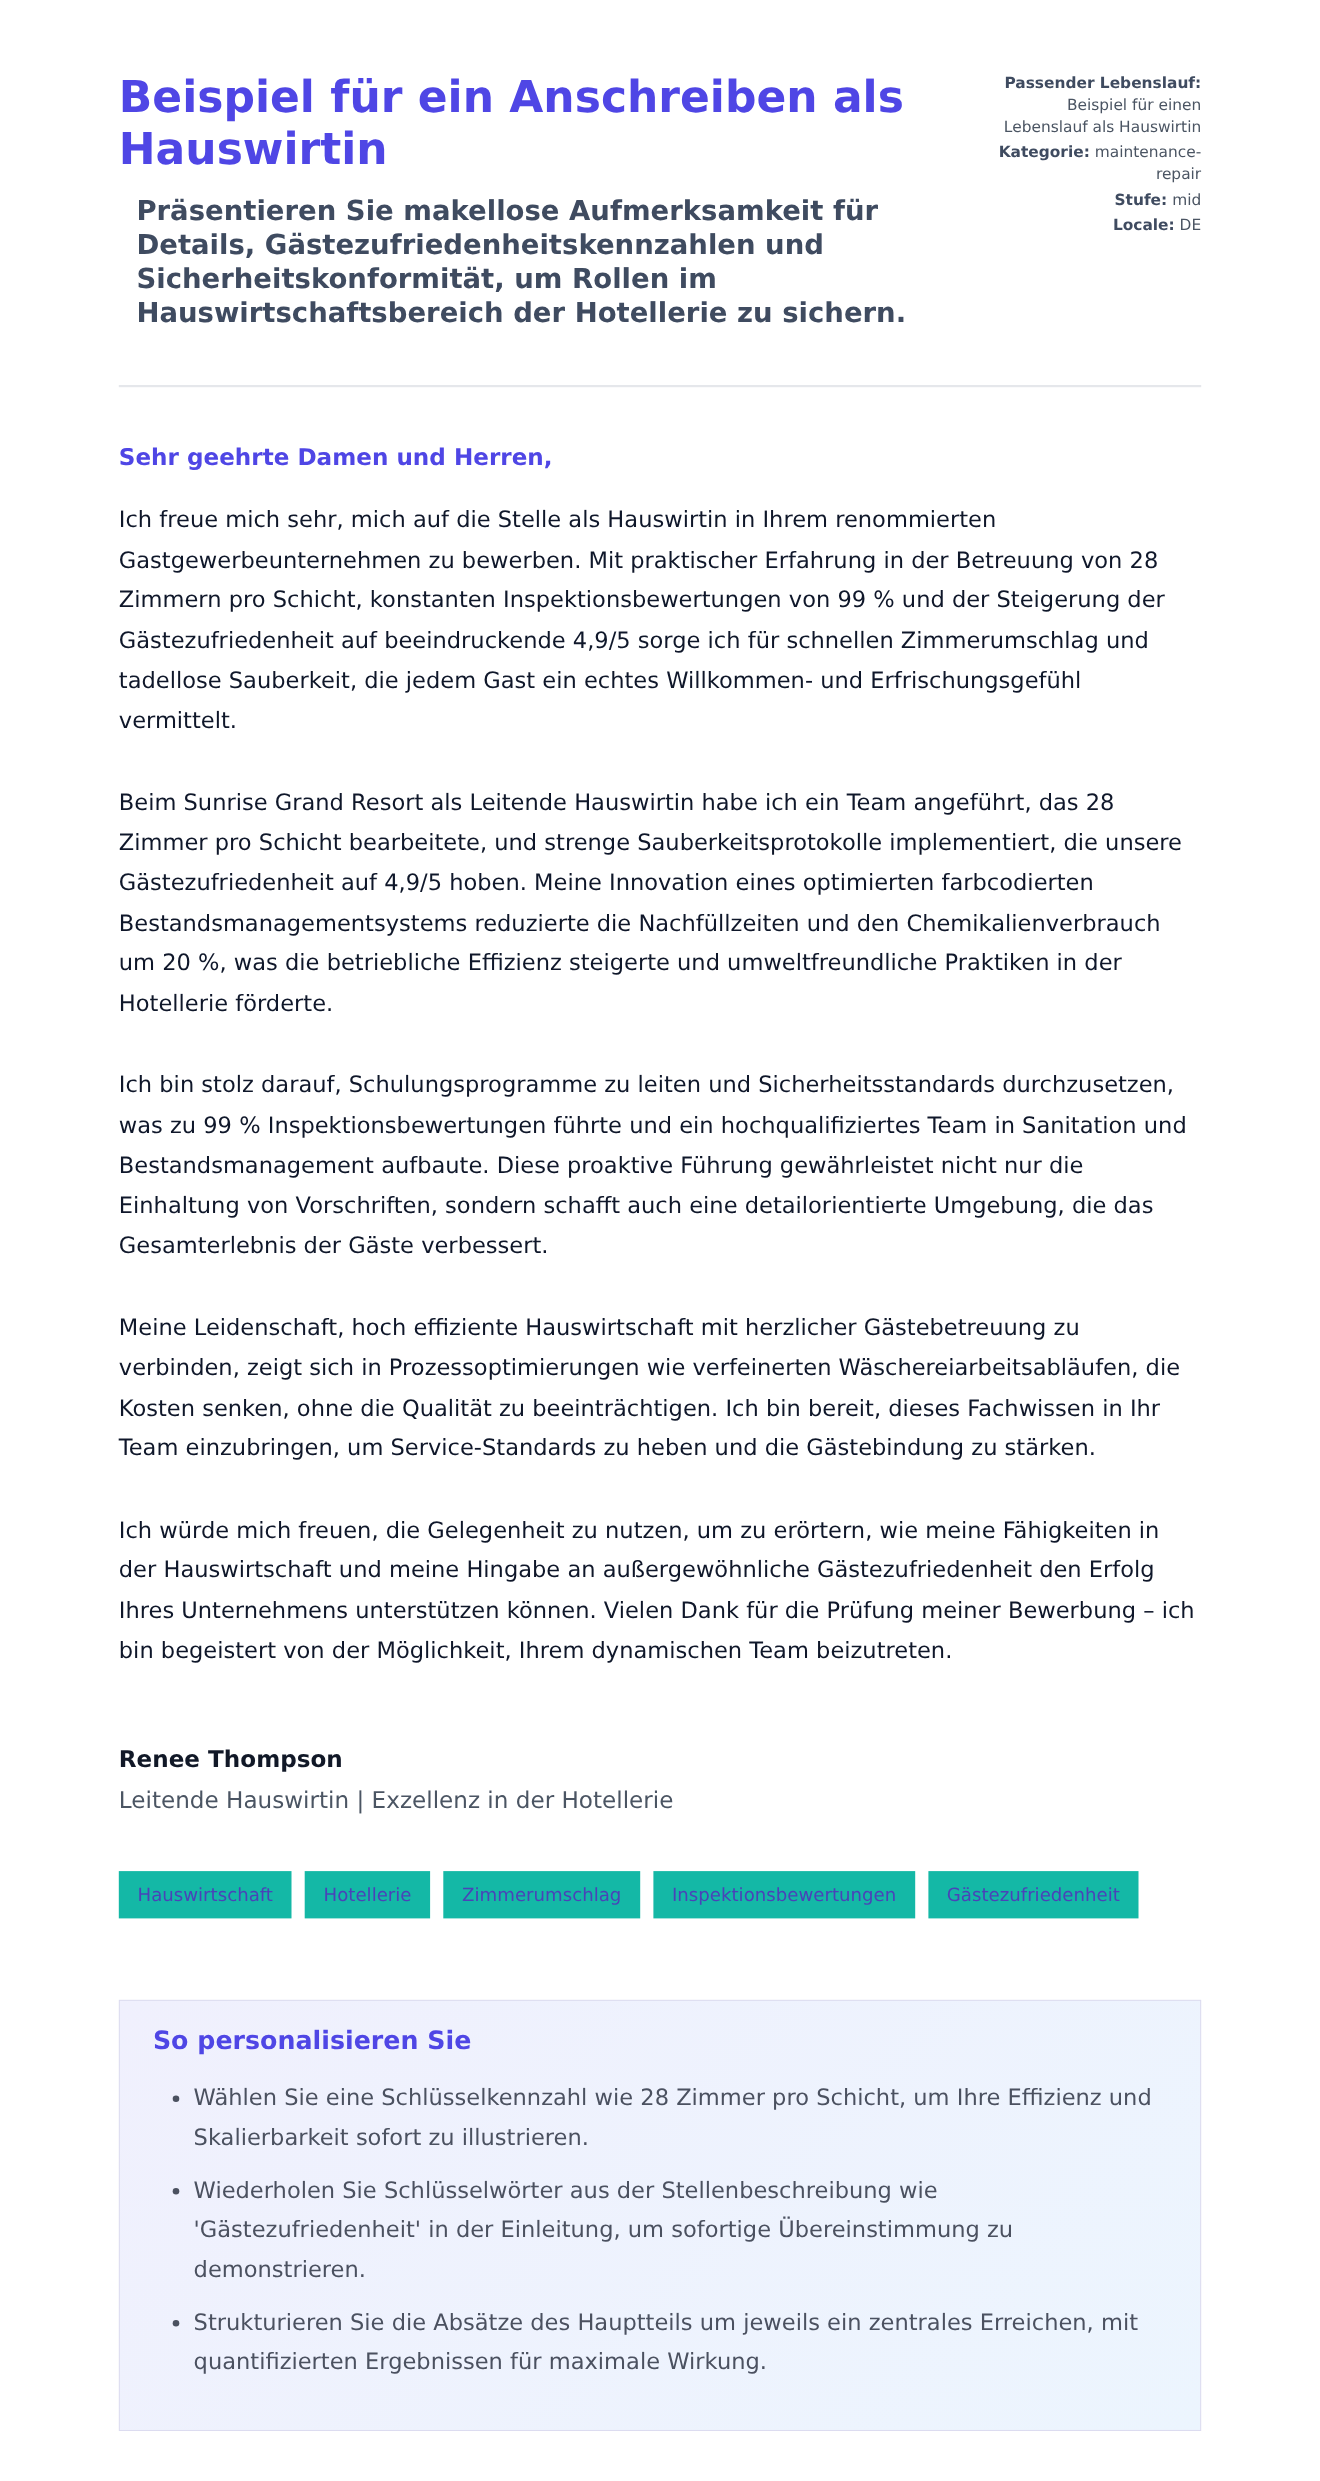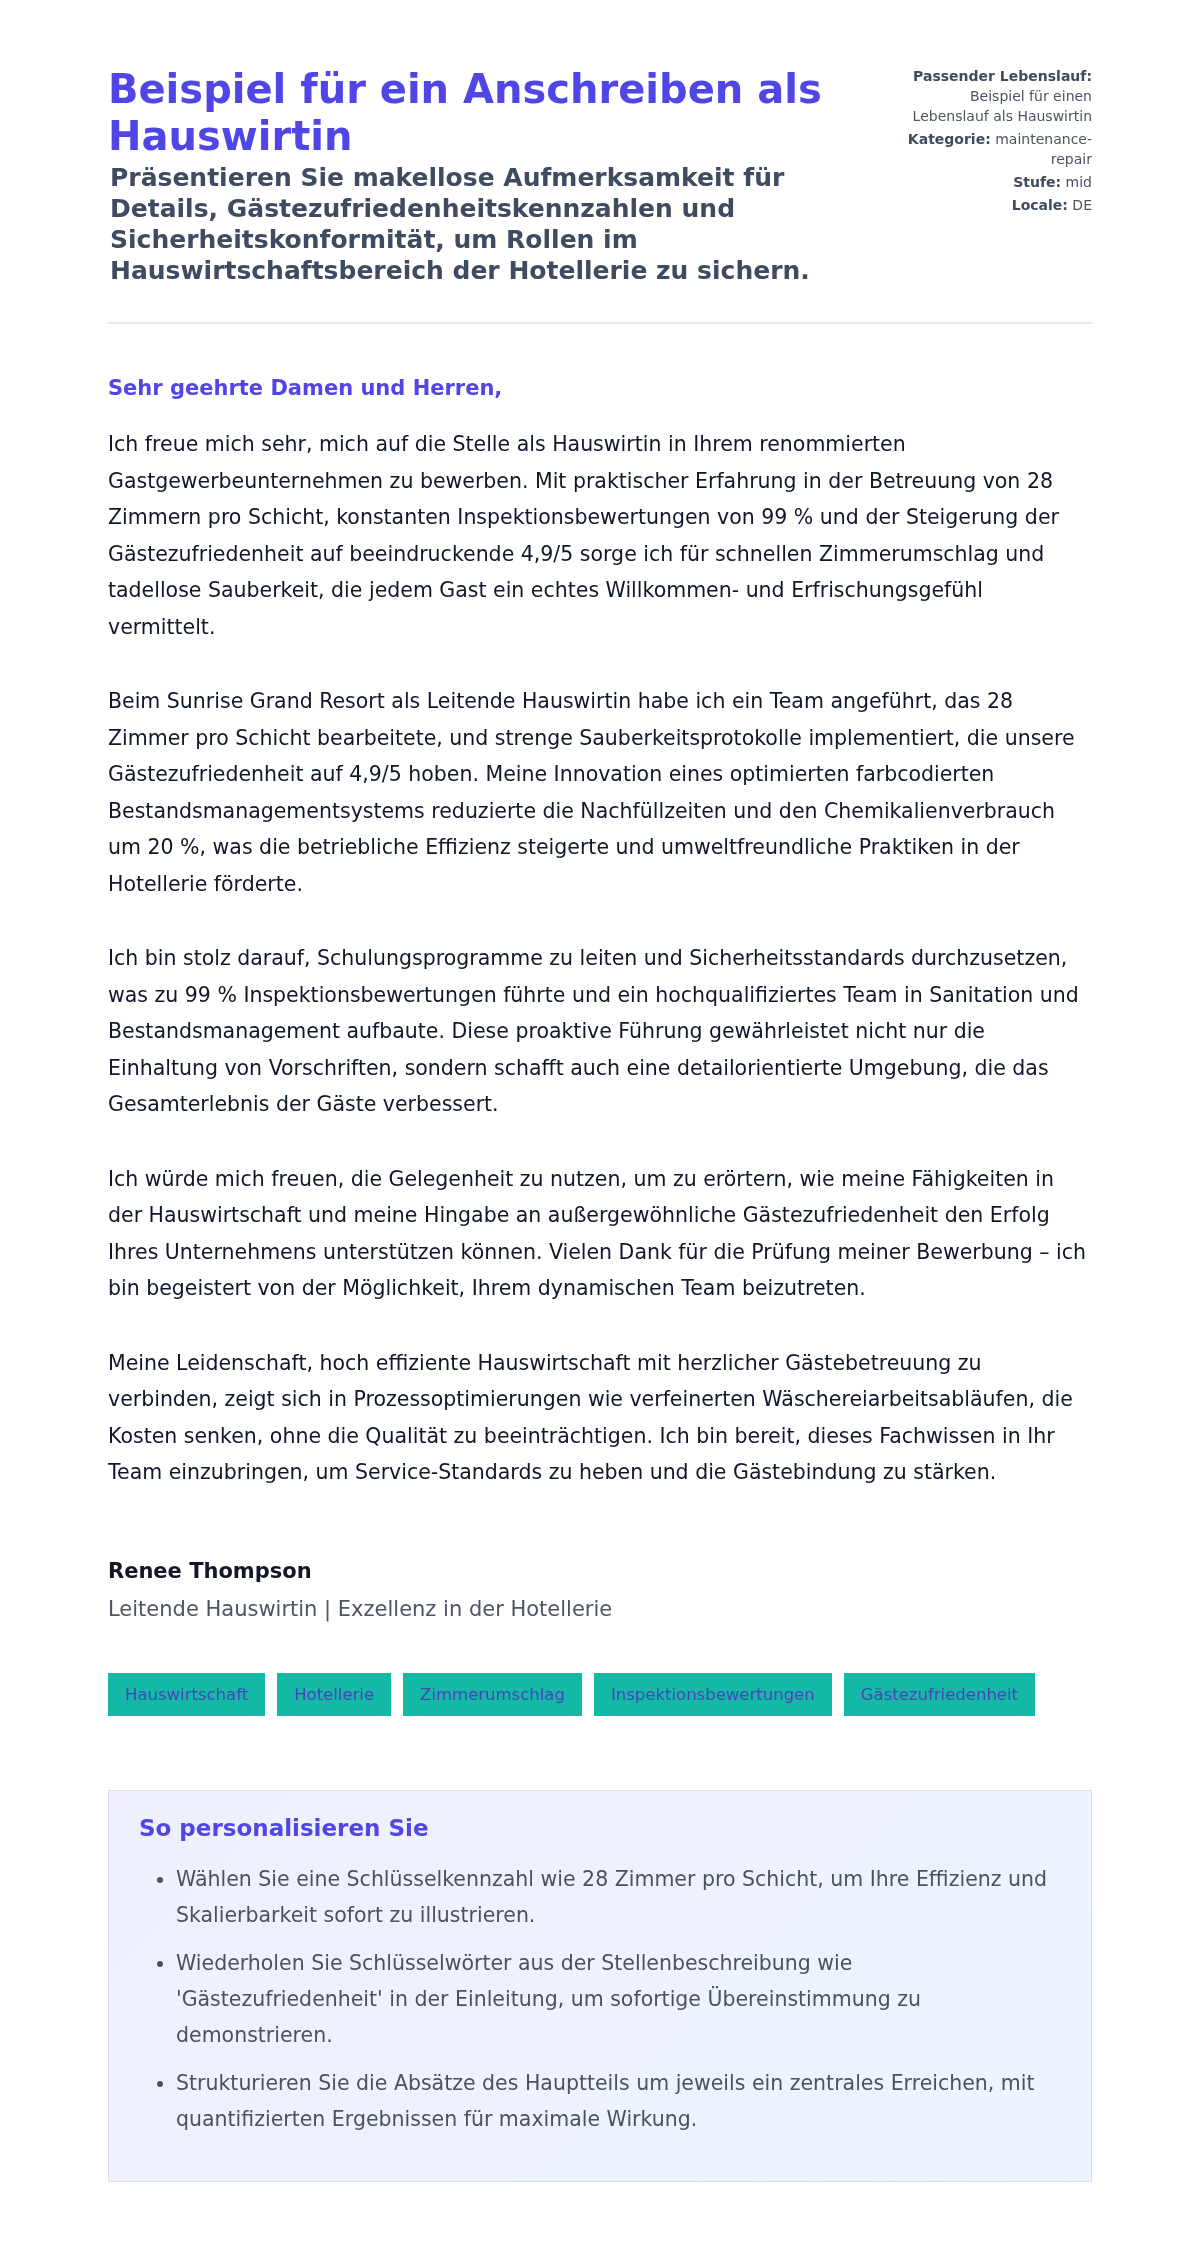--- a/index.html
+++ b/index.html
@@ -1,21 +1,21 @@
 <!DOCTYPE html>
 <html><head>
   <meta charset="utf-8">
   <style>
     html, body { margin: 0; padding: 0; background: #ffffff; }
     body { width: 1200px; min-height: 2255px; font-family: "DejaVu Sans", sans-serif; color: #1a1a2e; }
     .page { padding: 66px 108px 60px 108px; box-sizing: border-box; width: 1200px; }
     .header { display: flex; justify-content: space-between; align-items: flex-start; padding-bottom: 34px; border-bottom: 2px solid #e5e7eb; }
     .header-left { width: 740px; }
     .title { font-size: 40px; font-weight: bold; color: #4f46e5; line-height: 47px; margin: 0; }
-    .subtitle { font-size: 25px; font-weight: bold; color: #3f4b60; line-height: 31px; margin: 2px; }
+    .subtitle { font-size: 25px; font-weight: bold; color: #3f4b60; line-height: 31px; margin: 16px; }
     .meta { width: 200px; text-align: right; font-size: 14px; color: #4b5563; line-height: 20px; }
     .meta .row { margin-bottom: 3px; }
     .meta .label { font-weight: bold; color: #3f4b60; }
     .greeting { font-size: 21px; font-weight: bold; color: #4f46e5; margin: 52px 0 26px 0; }
     .para { font-size: 20.5px; line-height: 36.5px; color: #0f172a; margin: 0 0 38px 0; }
     .signature { margin-top: 68px; }
     .sig-name { font-size: 21px; font-weight: bold; color: #111827; margin-bottom: 14px; }
     .sig-title { font-size: 21px; color: #4b5563; }
     .chips { display: flex; gap: 12px; margin-top: 52px; }
     .chip { background: #14b8a6; color: #4a43b8; font-size: 16.5px; padding: 12px 17px; }
@@ -51,22 +51,22 @@
         <span>DE</span>
       </div>
     </div>
   </div>
 
   <div class="greeting">Sehr geehrte Damen und Herren,</div>
 
   <p class="para">Ich freue mich sehr, mich auf die Stelle als Hauswirtin in Ihrem renommierten Gastgewerbeunternehmen zu bewerben. Mit praktischer Erfahrung in der Betreuung von 28 Zimmern pro Schicht, konstanten Inspektionsbewertungen von 99 % und der Steigerung der Gästezufriedenheit auf beeindruckende 4,9/5 sorge ich für schnellen Zimmerumschlag und tadellose Sauberkeit, die jedem Gast ein echtes Willkommen- und Erfrischungsgefühl vermittelt.</p>
   <p class="para">Beim Sunrise Grand Resort als Leitende Hauswirtin habe ich ein Team angeführt, das 28 Zimmer pro Schicht bearbeitete, und strenge Sauberkeitsprotokolle implementiert, die unsere Gästezufriedenheit auf 4,9/5 hoben. Meine Innovation eines optimierten farbcodierten Bestandsmanagementsystems reduzierte die Nachfüllzeiten und den Chemikalienverbrauch um 20 %, was die betriebliche Effizienz steigerte und umweltfreundliche Praktiken in der Hotellerie förderte.</p>
   <p class="para">Ich bin stolz darauf, Schulungsprogramme zu leiten und Sicherheitsstandards durchzusetzen, was zu 99 % Inspektionsbewertungen führte und ein hochqualifiziertes Team in Sanitation und Bestandsmanagement aufbaute. Diese proaktive Führung gewährleistet nicht nur die Einhaltung von Vorschriften, sondern schafft auch eine detailorientierte Umgebung, die das Gesamterlebnis der Gäste verbessert.</p>
+  <p class="para">Meine Leidenschaft, hoch effiziente Hauswirtschaft mit herzlicher Gästebetreuung zu verbinden, zeigt sich in Prozessoptimierungen wie verfeinerten Wäschereiarbeitsabläufen, die Kosten senken, ohne die Qualität zu beeinträchtigen. Ich bin bereit, dieses Fachwissen in Ihr Team einzubringen, um Service-Standards zu heben und die Gästebindung zu stärken.</p>
   <p class="para">Ich würde mich freuen, die Gelegenheit zu nutzen, um zu erörtern, wie meine Fähigkeiten in der Hauswirtschaft und meine Hingabe an außergewöhnliche Gästezufriedenheit den Erfolg Ihres Unternehmens unterstützen können. Vielen Dank für die Prüfung meiner Bewerbung – ich bin begeistert von der Möglichkeit, Ihrem dynamischen Team beizutreten.</p>
-  <p class="para">Meine Leidenschaft, hoch effiziente Hauswirtschaft mit herzlicher Gästebetreuung zu verbinden, zeigt sich in Prozessoptimierungen wie verfeinerten Wäschereiarbeitsabläufen, die Kosten senken, ohne die Qualität zu beeinträchtigen. Ich bin bereit, dieses Fachwissen in Ihr Team einzubringen, um Service-Standards zu heben und die Gästebindung zu stärken.</p>
 
   <div class="signature">
     <div class="sig-name">Renee Thompson</div>
     <div class="sig-title">Leitende Hauswirtin | Exzellenz in der Hotellerie</div>
   </div>
 
   <div class="chips">
     <span class="chip">Hauswirtschaft</span>
     <span class="chip">Hotellerie</span>
     <span class="chip">Zimmerumschlag</span>

